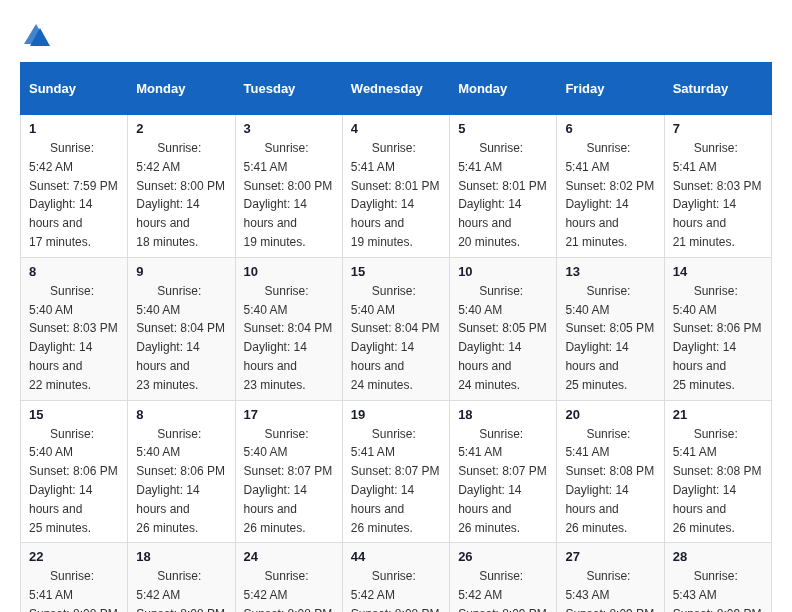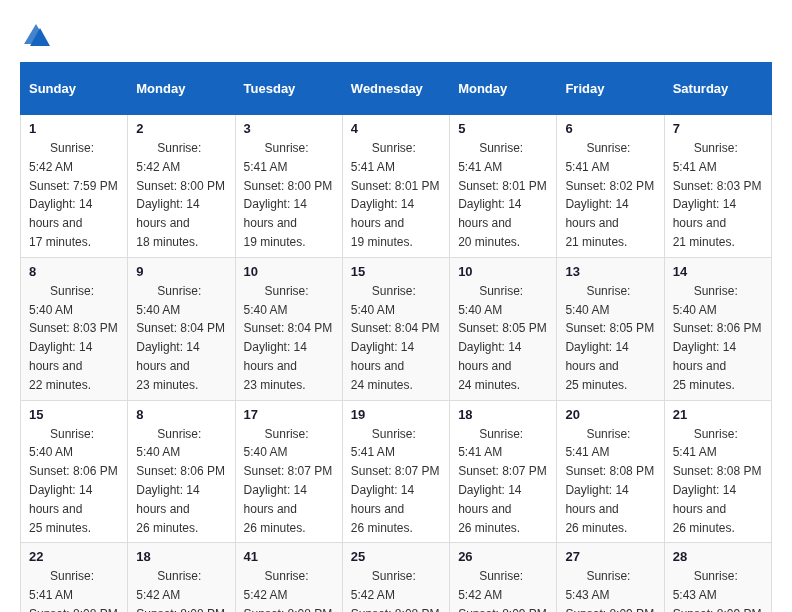--- a/index.html
+++ b/index.html
@@ -154,22 +154,22 @@
         <td><span class="day-number">8</span><span class="day-info">Sunrise: 5:40 AM<br>Sunset: 8:06 PM<br>Daylight: 14 hours and<br>26 minutes.</span></td>
         <td><span class="day-number">17</span><span class="day-info">Sunrise: 5:40 AM<br>Sunset: 8:07 PM<br>Daylight: 14 hours and<br>26 minutes.</span></td>
         <td><span class="day-number">19</span><span class="day-info">Sunrise: 5:41 AM<br>Sunset: 8:07 PM<br>Daylight: 14 hours and<br>26 minutes.</span></td>
         <td><span class="day-number">18</span><span class="day-info">Sunrise: 5:41 AM<br>Sunset: 8:07 PM<br>Daylight: 14 hours and<br>26 minutes.</span></td>
         <td><span class="day-number">20</span><span class="day-info">Sunrise: 5:41 AM<br>Sunset: 8:08 PM<br>Daylight: 14 hours and<br>26 minutes.</span></td>
         <td><span class="day-number">21</span><span class="day-info">Sunrise: 5:41 AM<br>Sunset: 8:08 PM<br>Daylight: 14 hours and<br>26 minutes.</span></td>
       </tr>
       <tr class="row-even">
         <td><span class="day-number">22</span><span class="day-info">Sunrise: 5:41 AM<br>Sunset: 8:08 PM<br>Daylight: 14 hours and<br>26 minutes.</span></td>
         <td><span class="day-number">18</span><span class="day-info">Sunrise: 5:42 AM<br>Sunset: 8:08 PM<br>Daylight: 14 hours and<br>26 minutes.</span></td>
-        <td><span class="day-number">41</span><span class="day-info">Sunrise: 5:42 AM<br>Sunset: 8:08 PM<br>Daylight: 14 hours and<br>26 minutes.</span></td>
-        <td><span class="day-number">25</span><span class="day-info">Sunrise: 5:42 AM<br>Sunset: 8:08 PM<br>Daylight: 14 hours and<br>26 minutes.</span></td>
+        <td><span class="day-number">24</span><span class="day-info">Sunrise: 5:42 AM<br>Sunset: 8:08 PM<br>Daylight: 14 hours and<br>26 minutes.</span></td>
+        <td><span class="day-number">44</span><span class="day-info">Sunrise: 5:42 AM<br>Sunset: 8:08 PM<br>Daylight: 14 hours and<br>26 minutes.</span></td>
         <td><span class="day-number">26</span><span class="day-info">Sunrise: 5:42 AM<br>Sunset: 8:09 PM<br>Daylight: 14 hours and<br>26 minutes.</span></td>
         <td><span class="day-number">27</span><span class="day-info">Sunrise: 5:43 AM<br>Sunset: 8:09 PM<br>Daylight: 14 hours and<br>25 minutes.</span></td>
         <td><span class="day-number">28</span><span class="day-info">Sunrise: 5:43 AM<br>Sunset: 8:09 PM<br>Daylight: 14 hours and<br>25 minutes.</span></td>
       </tr>
       <tr>
         <td><span class="day-number">41</span><span class="day-info">Sunrise: 5:44 AM<br>Sunset: 8:09 PM<br>Daylight: 14 hours and<br>25 minutes.</span></td>
         <td><span class="day-number">50</span><span class="day-info">Sunrise: 5:44 AM<br>Sunset: 8:09 PM<br>Daylight: 14 hours and<br>24 minutes.</span></td>
         <td class="empty-cell"></td>
         <td class="empty-cell"></td>
         <td class="empty-cell"></td>

